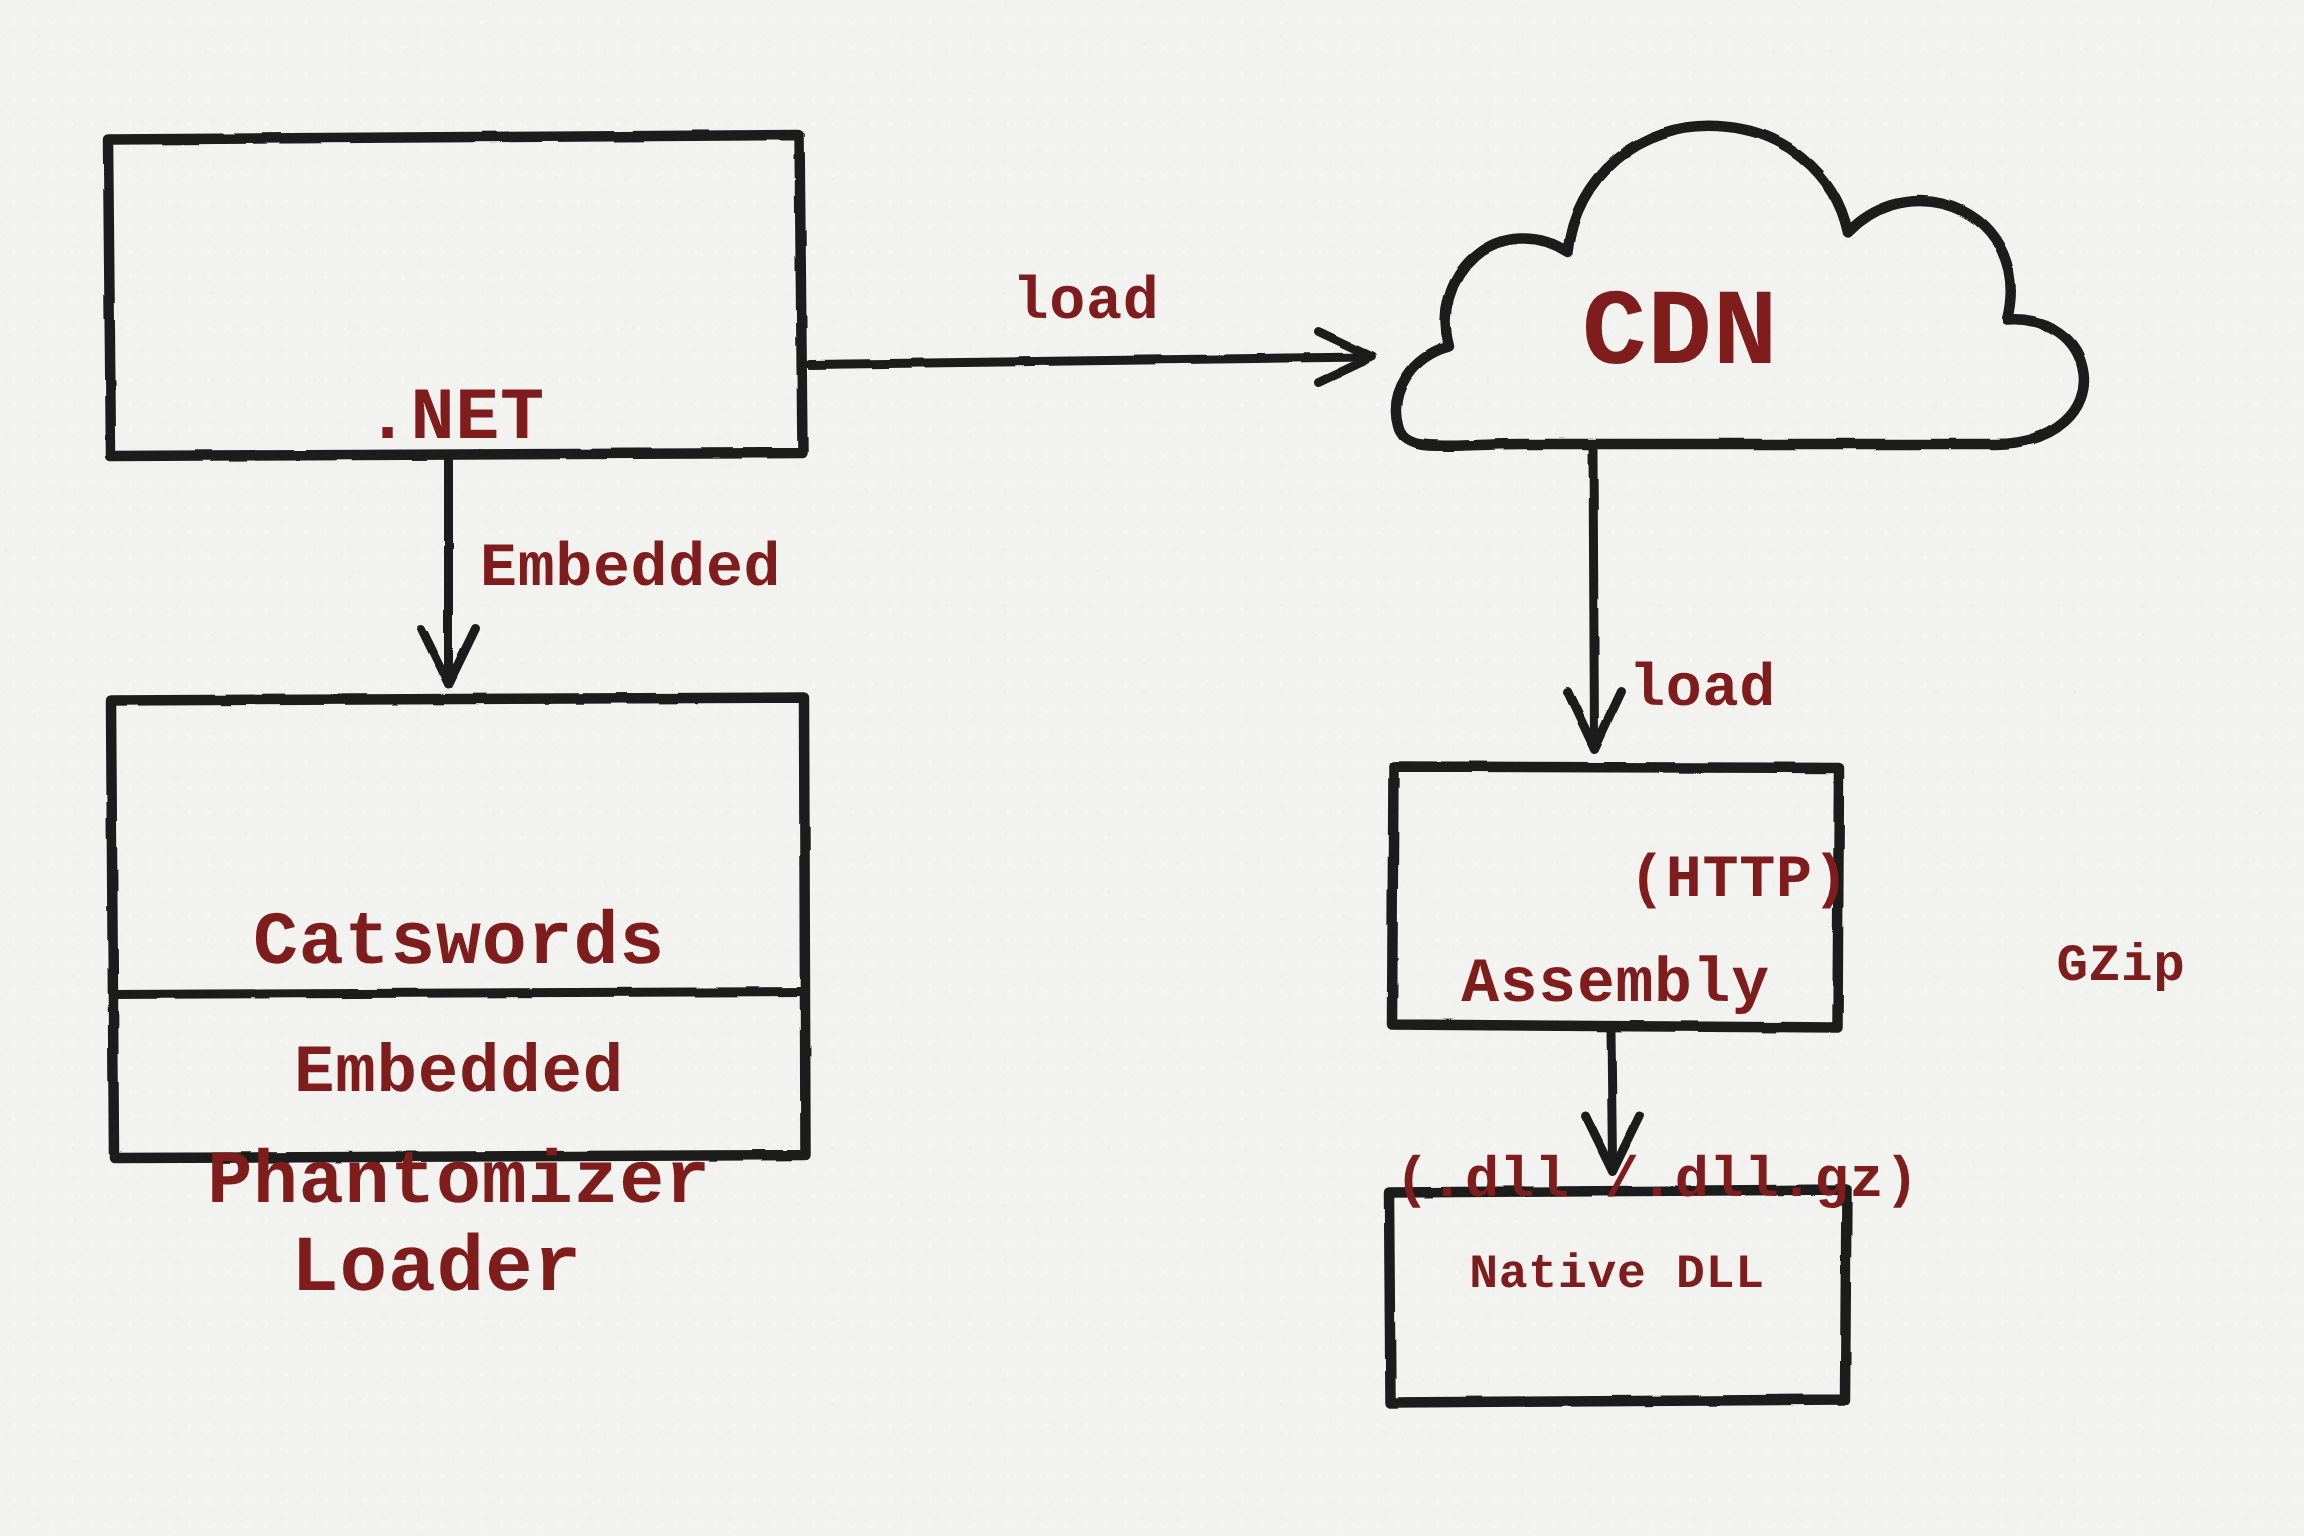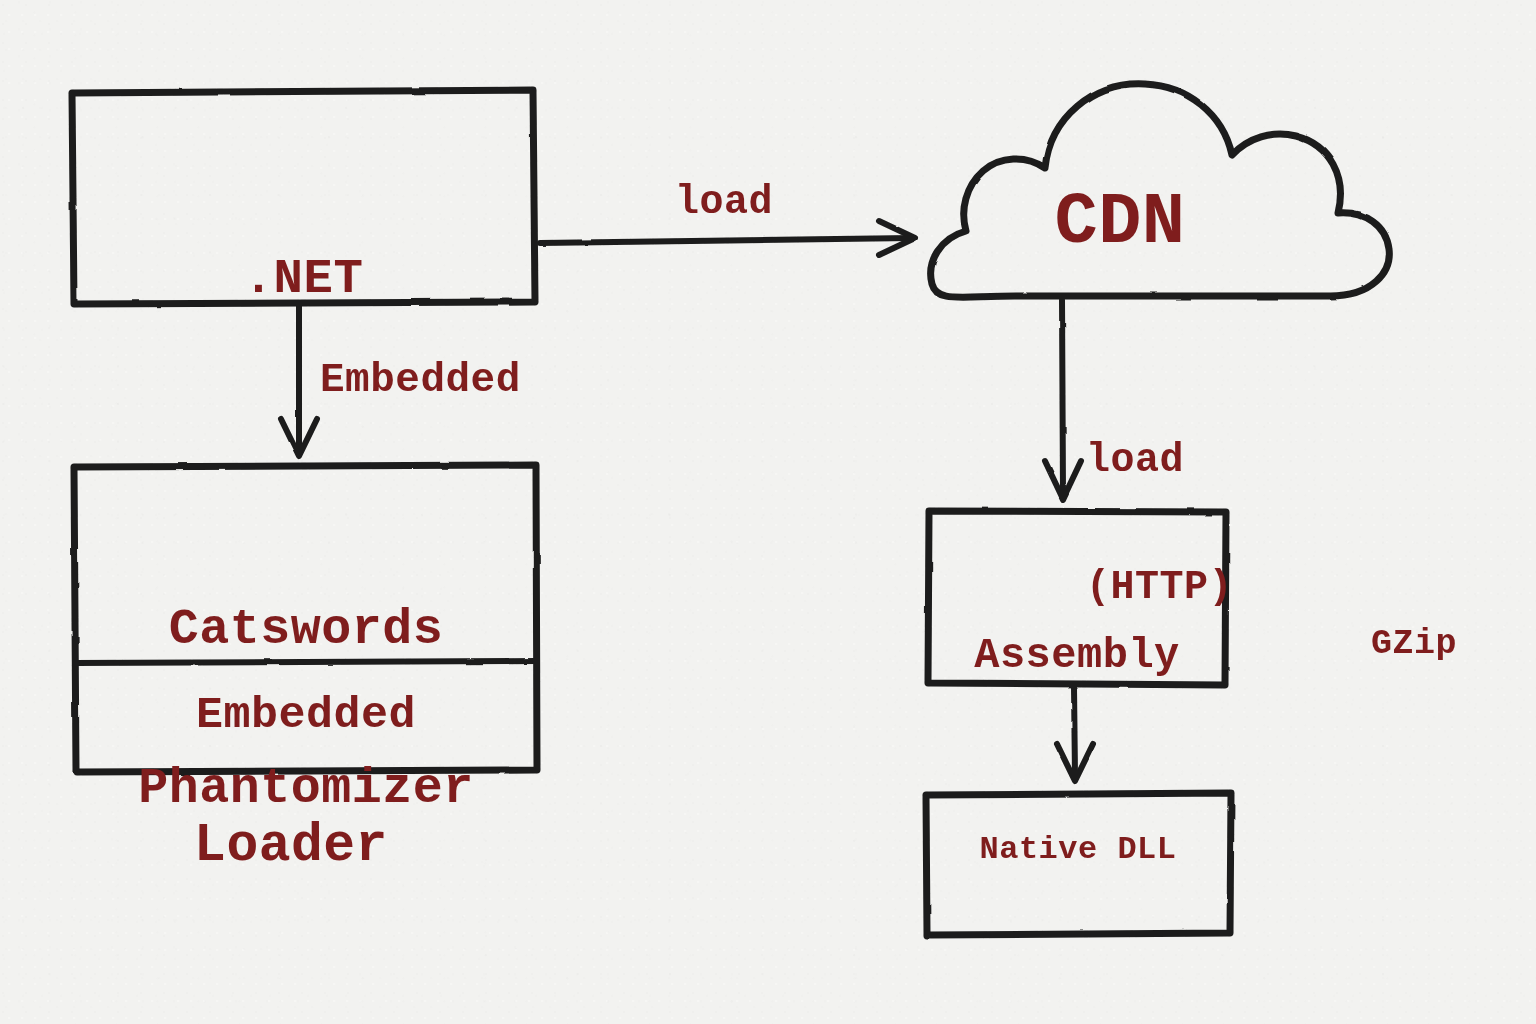--- a/index.html
+++ b/index.html
@@ -139,20 +139,21 @@
 
   <div class="lbl node-text" style="left:1000px; top:185px; width:240px; font-size:72px;">CDN</div>
 
   <div class="lbl edge-text" style="left:1086px; top:355px; width:230px; font-size:40px; text-align:left;">
     <div>load</div>
     <div>(HTTP)</div>
   </div>
 
   <div class="lbl node-text" style="left:930px; top:545px; width:294px; font-size:42px;">
     <div>Assembly</div>
+    <div style="font-size:38px;">(.dll /.dll.gz)</div>
   </div>
 
   <div class="lbl edge-text" style="left:1253px; top:552px; width:282px; font-size:35px;margin-left:20px;">
     <div>GZip</div>
   </div>
 
   <div class="lbl node-text" style="left:930px; top:833px; width:296px; font-size:32px;">Native DLL</div>
 
 </div>
 

